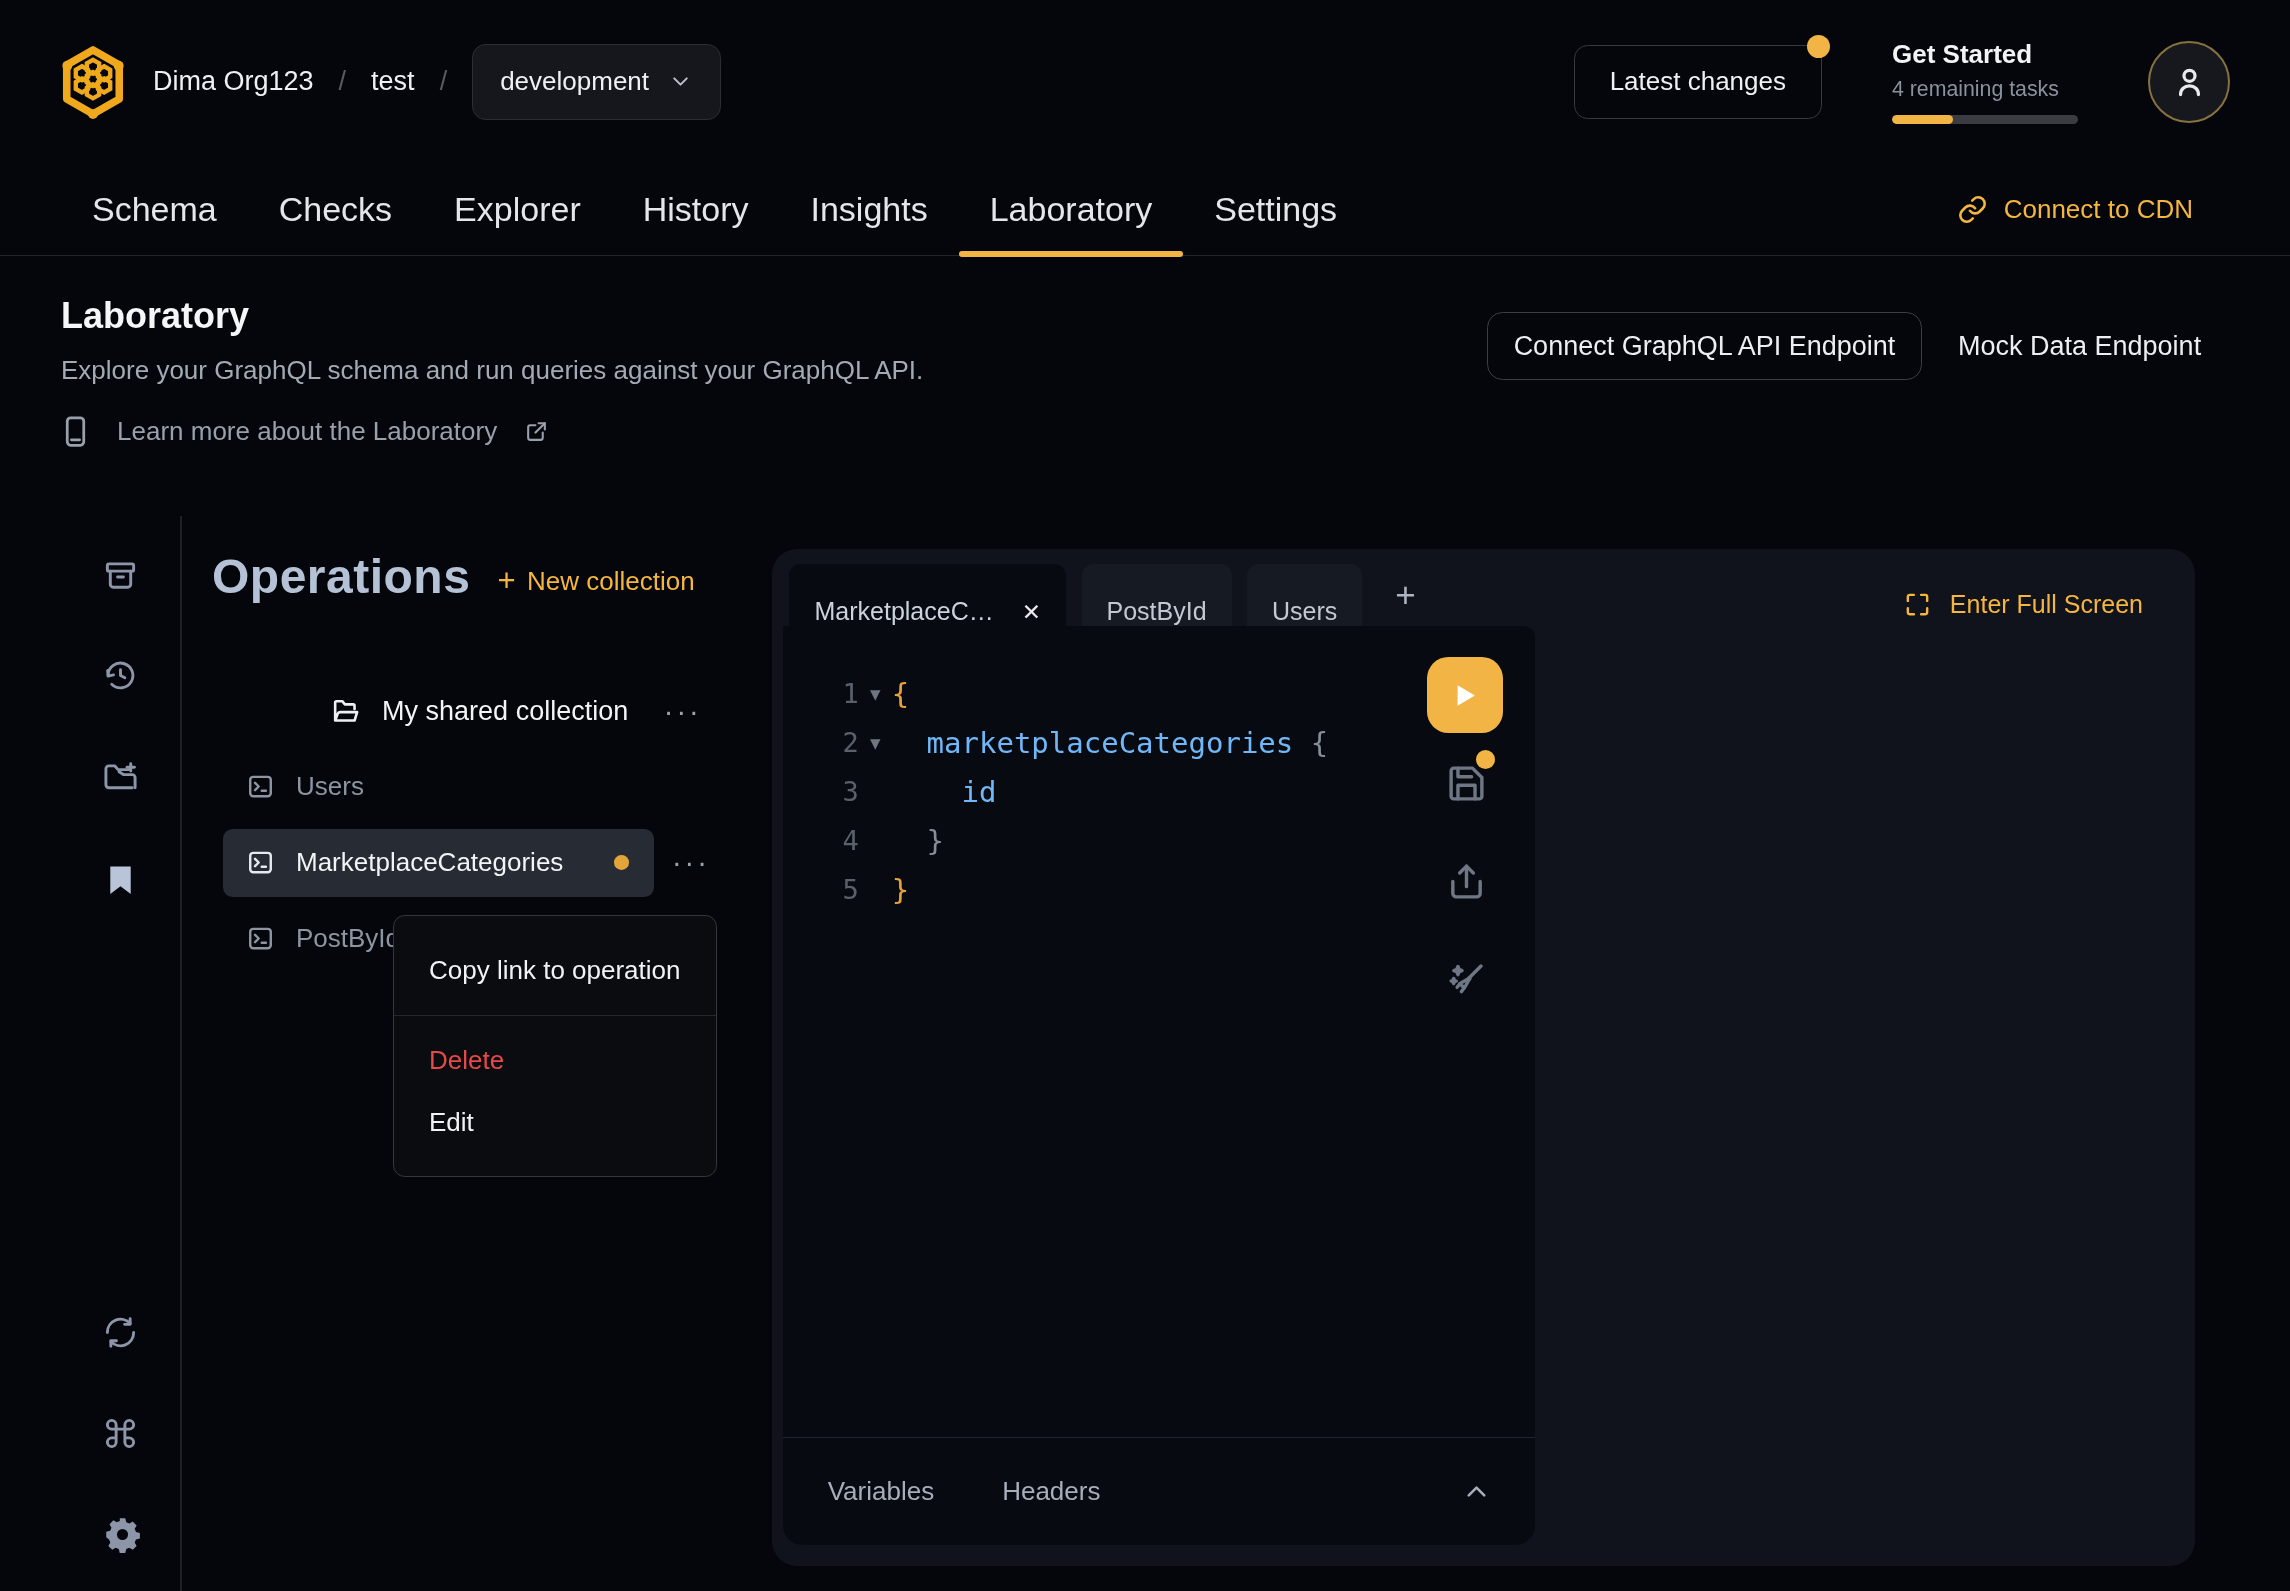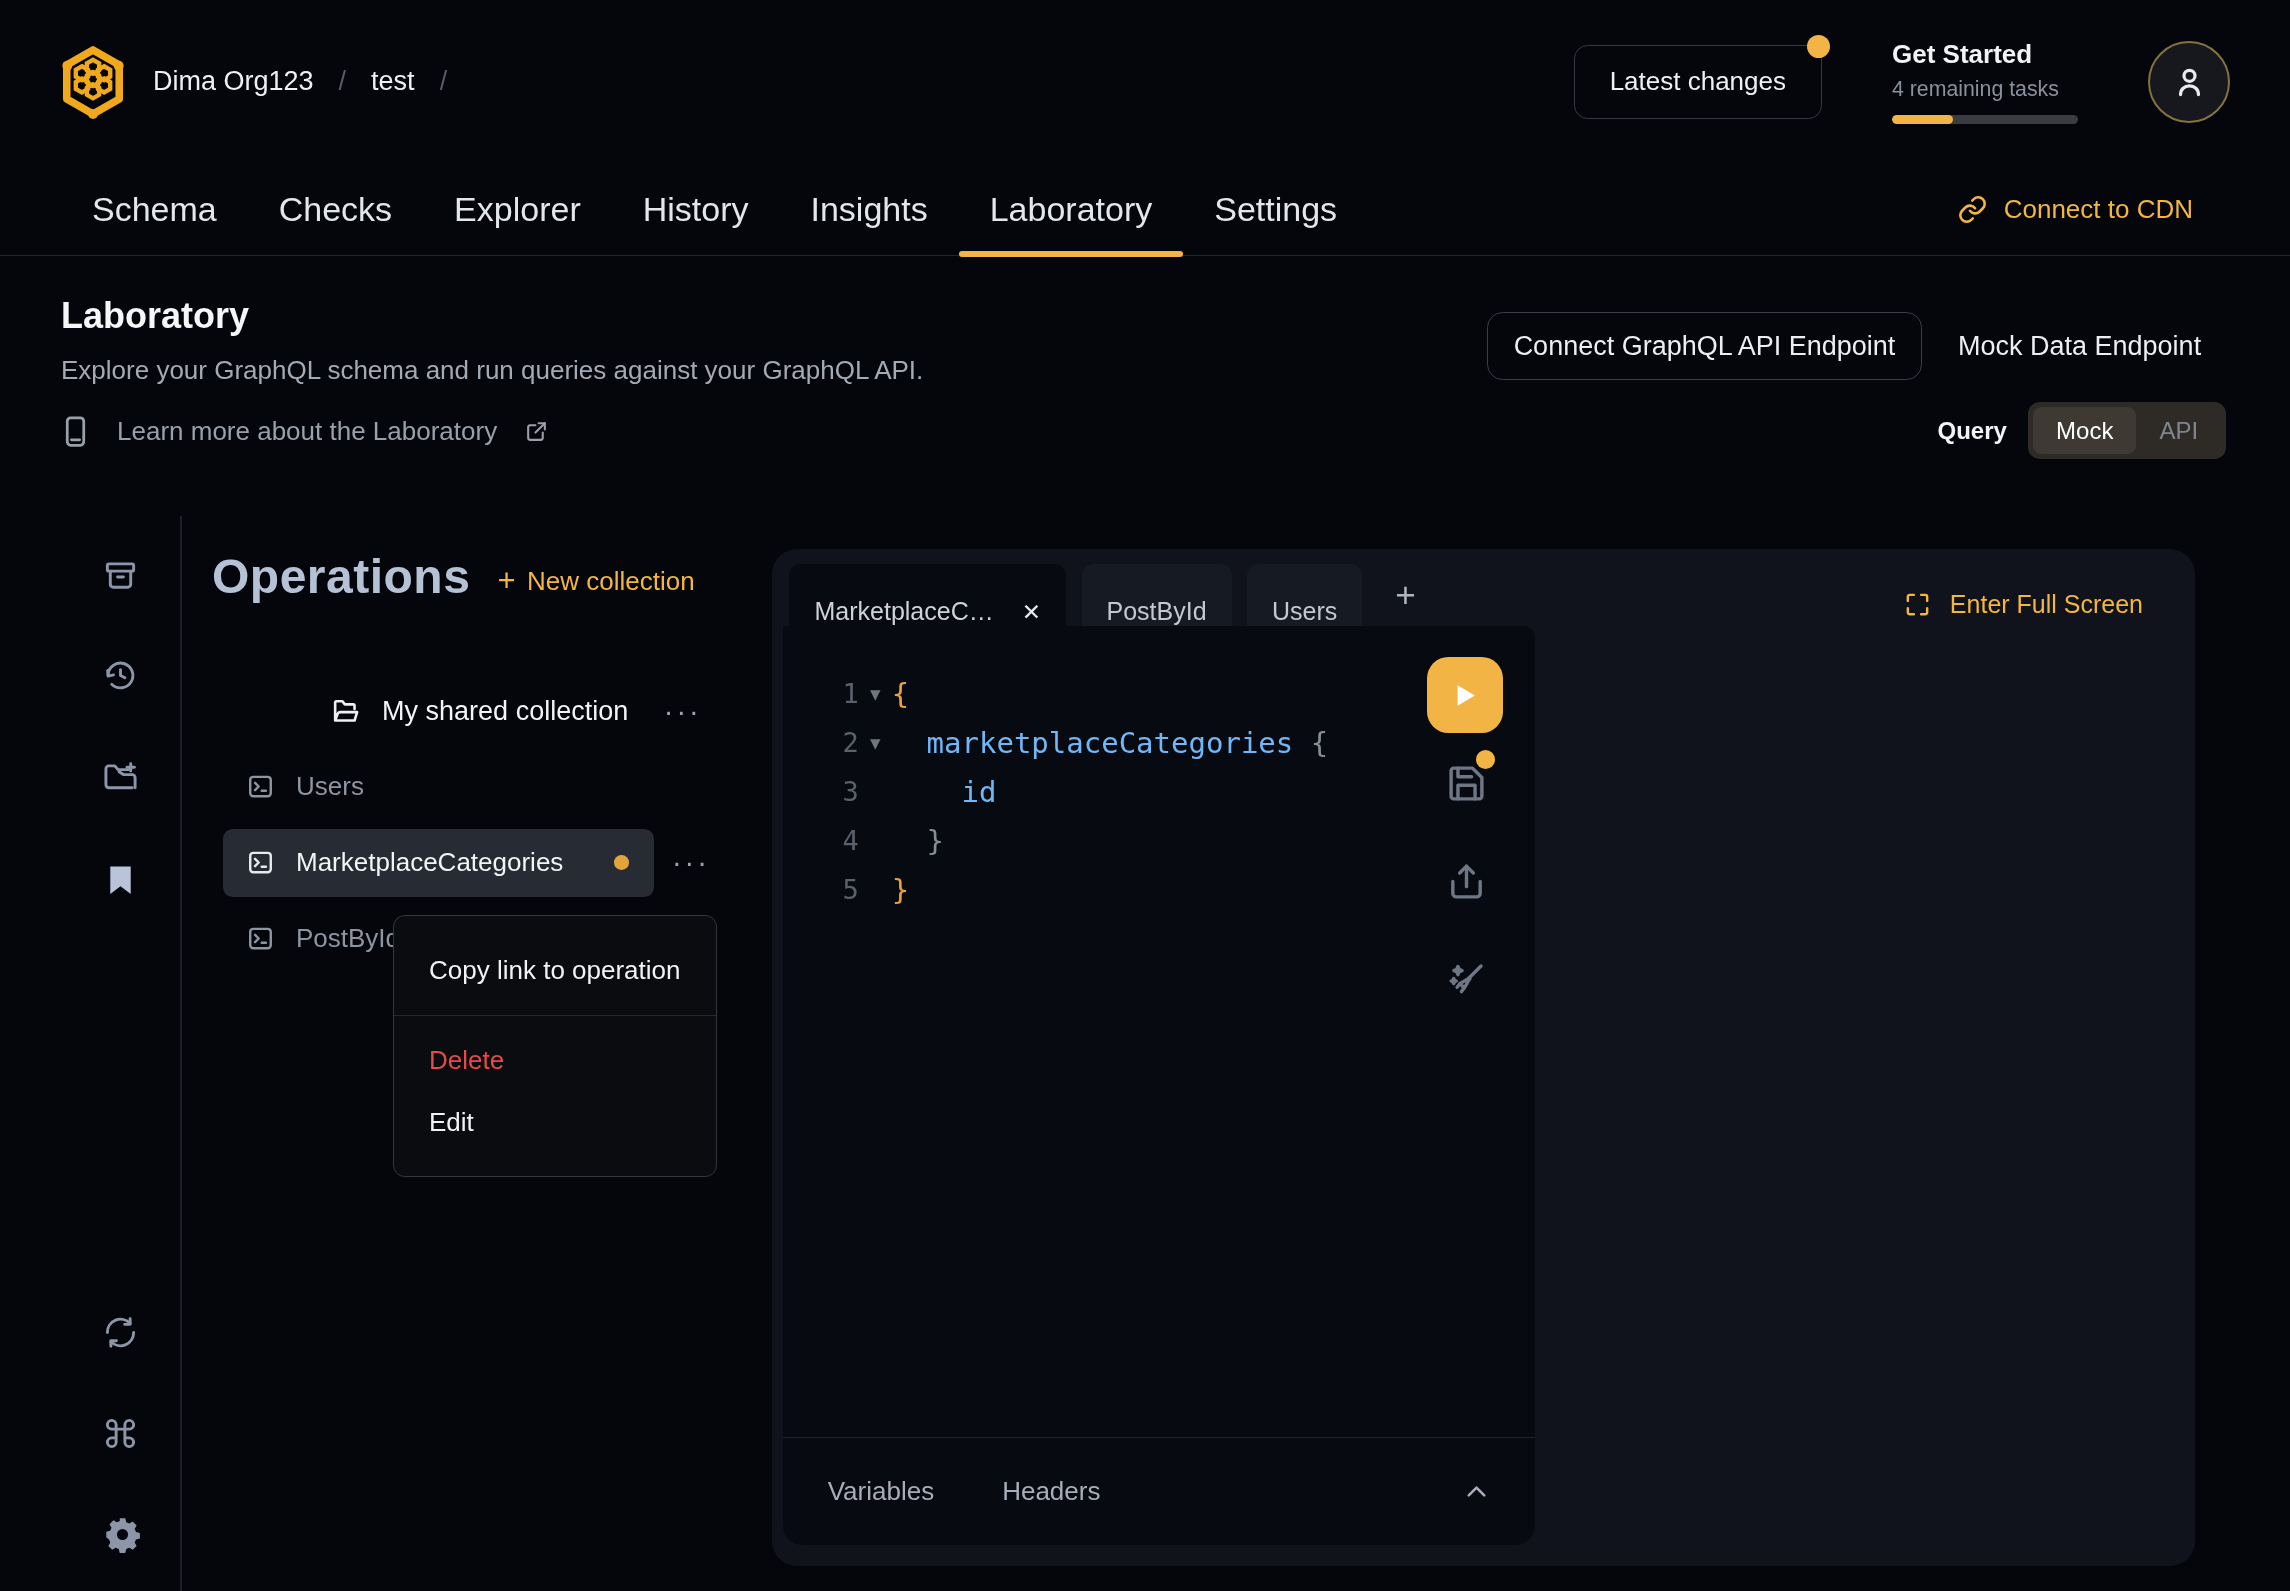--- a/index.html
+++ b/index.html
@@ -133,20 +133,26 @@
         <path d="M15.8 11.8 l2.1 1.2 v2.4 l-2.1 1.2 l-2.1-1.2 v-2.4 Z"></path>
       </g>
       <circle cx="3.2" cy="7.4" r="1.7" fill="#f0a81c"></circle>
       <circle cx="20.8" cy="7.4" r="1.7" fill="#f0a81c"></circle>
       <circle cx="12" cy="24" r="1.7" fill="#f0a81c"></circle>
     </svg>
     <span class="crumb">Dima Org123</span>
     <span class="crumb-sep">/</span>
     <span class="crumb">test</span>
     <span class="crumb-sep">/</span>
+    <div class="target-select">
+      <span>development</span>
+      <svg width="25" height="25" viewBox="0 0 24 24">
+          <polyline class="ic" points="6 9 12 15 18 9" style="stroke:#b9bec7"></polyline>
+        </svg>
+    </div>
   </div>
 
   <div class="header-right">
     <button class="latest-btn">
       <span>Latest changes</span>
       <span class="latest-dot"></span>
     </button>
     <div class="get-started">
       <div class="gs-title">Get Started</div>
       <div class="gs-sub">4 remaining tasks</div>
@@ -188,27 +194,20 @@
     </svg>
     <span>Learn more about the Laboratory</span>
     <svg width="25" height="25" viewBox="0 0 24 24">
       <path class="ic" style="stroke:#99a0aa" d="M18 13v5a2 2 0 0 1-2 2H6a2 2 0 0 1-2-2V8a2 2 0 0 1 2-2h5"></path>
       <polyline class="ic" style="stroke:#99a0aa" points="14 4 20 4 20 10"></polyline>
       <line class="ic" style="stroke:#99a0aa" x1="11" y1="13" x2="20" y2="4"></line>
     </svg>
   </div>
   <button class="connect-endpoint">Connect GraphQL API Endpoint</button>
   <div class="mock-endpoint">Mock Data Endpoint</div>
-  <div class="query-row">
-    <span class="query-label">Query</span>
-    <div class="seg">
-      <div class="seg-item active">Mock</div>
-      <div class="seg-item">API</div>
-    </div>
-  </div>
 
   <svg class="rail-icon" style="top:558px" viewBox="0 0 24 24">
     <rect class="ic" x="3" y="4" width="18" height="5" rx="1"></rect>
     <path class="ic" d="M5 9v9a2 2 0 0 0 2 2h10a2 2 0 0 0 2-2V9"></path>
     <line class="ic" x1="10" y1="13" x2="14" y2="13"></line>
   </svg>
   <svg class="rail-icon" style="top:658px" viewBox="0 0 24 24">
     <path class="ic" d="M3.5 12a8.5 8.5 0 1 1 2.5 6"></path>
     <polyline class="ic" points="3.2 8.6 3.5 12.4 7.2 11.6"></polyline>
     <polyline class="ic" points="12 8 12 12 15 13.5"></polyline>

